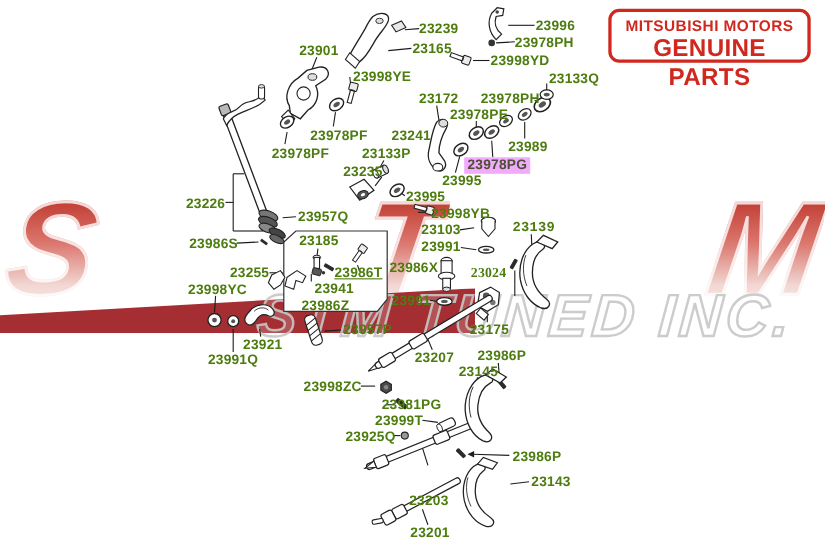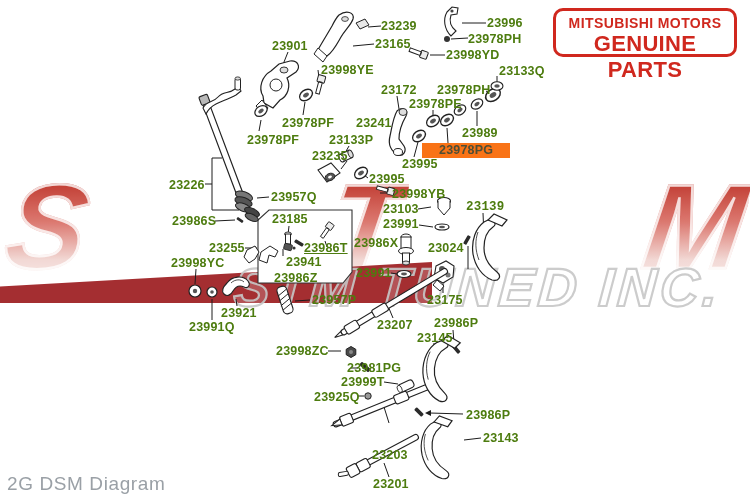--- a/index.html
+++ b/index.html
@@ -18,21 +18,21 @@
       clip-path:polygon(0 60%,100% 0,100% 100%,0 100%);opacity:.92;}
   .wm-bandtext{position:absolute;left:234px;top:256px;white-space:nowrap;
       font-style:italic;font-weight:900;font-size:54px;letter-spacing:3.5px;
       transform:skewX(-4deg);color:rgba(255,255,255,.18);
       -webkit-text-stroke:2.2px rgba(198,198,198,.9);}
   
   svg{position:absolute;left:0;top:0;}
   .lbl-layer{position:absolute;inset:0;}
   .plabel{position:absolute;font-weight:bold;font-size:12.5px;color:#4d7c0f;
       letter-spacing:.2px;white-space:nowrap;line-height:1;}
-  .plabel.hl{background:#f97316;color:#4e4e36;padding:1px 17px;margin:-1px -3px;}
+  .plabel.hl{background:#f0abfc;color:#4e4e36;padding:1px 3px;margin:-1px -3px;}
   
   .badge{position:absolute;left:553px;top:8px;width:178px;height:43px;
       border:3px solid #d0281e;border-radius:10px;text-align:center;color:#d0281e;}
   .badge .b1{font-weight:bold;font-size:14px;letter-spacing:.4px;margin-top:4px;}
   .badge .b2{font-weight:bold;font-size:22px;letter-spacing:.3px;margin-top:0px;}
   .caption{position:absolute;left:7px;top:473px;font-size:19px;letter-spacing:.6px;color:#9aa0a6;}
 </style>
 </head>
 <body>
 
@@ -310,21 +310,21 @@
       <div class="plabel" style="left: 392px; top: 188px;">23998YB</div>
       <div class="plabel" style="left: 271px; top: 191px;">23957Q</div>
       <div class="plabel" style="left: 466px; top: 201px; font-family: Liberation Mono, monospace;">23139</div>
       <div class="plabel" style="left: 383px; top: 203px;">23103</div>
       <div class="plabel" style="left: 272px; top: 213px;">23185</div>
       <div class="plabel" style="left: 172px; top: 215px;">23986S</div>
       <div class="plabel" style="left: 383px; top: 218px;">23991</div>
       <div class="plabel" style="left: 354px; top: 237px;">23986X</div>
       <div class="plabel" style="left: 209px; top: 242px;">23255</div>
       <div class="plabel" style="left: 304px; top: 242px; text-decoration: underline;">23986T</div>
-      <div class="plabel" style="left: 428px; top: 242px;">23024</div>
+      <div class="plabel" style="left: 428px; top: 242px; font-family: Liberation Serif, serif;">23024</div>
       <div class="plabel" style="left: 286px; top: 256px;">23941</div>
       <div class="plabel" style="left: 171px; top: 257px;">23998YC</div>
       <div class="plabel" style="left: 356px; top: 267px;">23991</div>
       <div class="plabel" style="left: 260px; top: 272px; padding-left: 14px;">23986Z</div>
       <div class="plabel" style="left: 312px; top: 294px;">23957P</div>
       <div class="plabel" style="left: 427px; top: 294px;">23175</div>
       <div class="plabel" style="left: 221px; top: 307px;">23921</div>
       <div class="plabel" style="left: 434px; top: 317px;">23986P</div>
       <div class="plabel" style="left: 377px; top: 319px;">23207</div>
       <div class="plabel" style="left: 189px; top: 321px;">23991Q</div>
@@ -337,14 +337,13 @@
       <div class="plabel" style="left: 372px; top: 424px; margin-top: 25px;">23203</div>
       <div class="plabel" style="left: 483px; top: 432px;">23143</div>
       <div class="plabel" style="left: 373px; top: 478px;">23201</div>
     </div>
 
   <div class="badge">
     <div class="b1">MITSUBISHI MOTORS</div>
     <div class="b2">GENUINE PARTS</div>
   </div>
 
-  <div class="caption">2G DSM Diagram</div>
 </div>
 
 </body></html>

